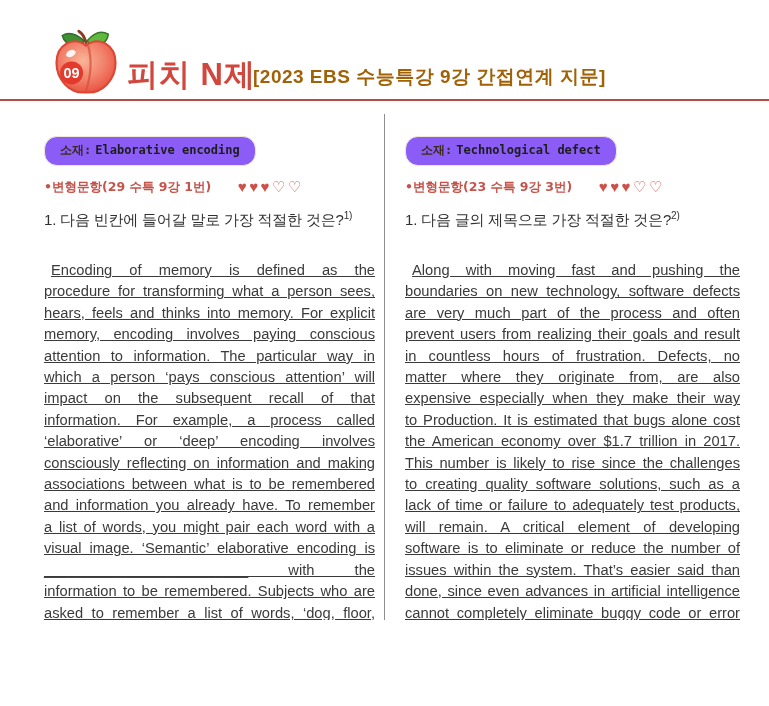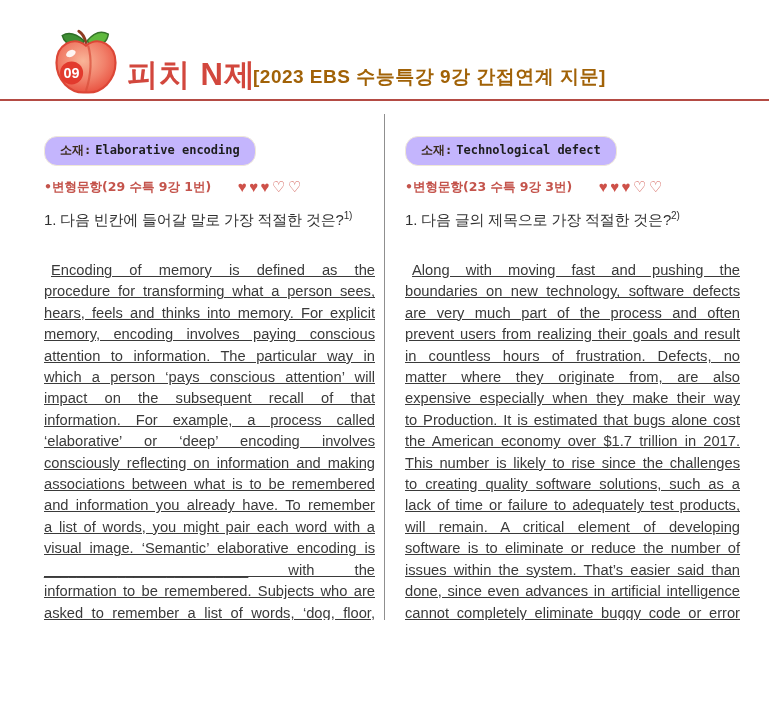--- a/index.html
+++ b/index.html
@@ -33,21 +33,21 @@
   .col-divider {
     position: absolute; left: 384px; top: 114px; bottom: 0;
     width: 1px; background: #8F8F8F;
   }
   .column { position: absolute; top: 136px; }
   .column.left  { left: 44px;  width: 331px; }
   .column.right { left: 405px; width: 335px; }
 
   .topic-box {
     display: inline-block;
-    background: #c4b5fd;
+    background: #8b5cf6;
     border: 1px solid #EFE8D8;
     border-radius: 13px;
     padding: 5px 15px 6px 15px;
     font-family: "DejaVu Sans Mono", monospace;
     font-size: 12px; font-weight: 700; color: #1d1d1d;
     white-space: nowrap;
   }
   .topic-box .topic-label { color: #3a2a1a; margin-right: 4px; }
 
   .variant-line { margin-top: 11px; white-space: nowrap; }

